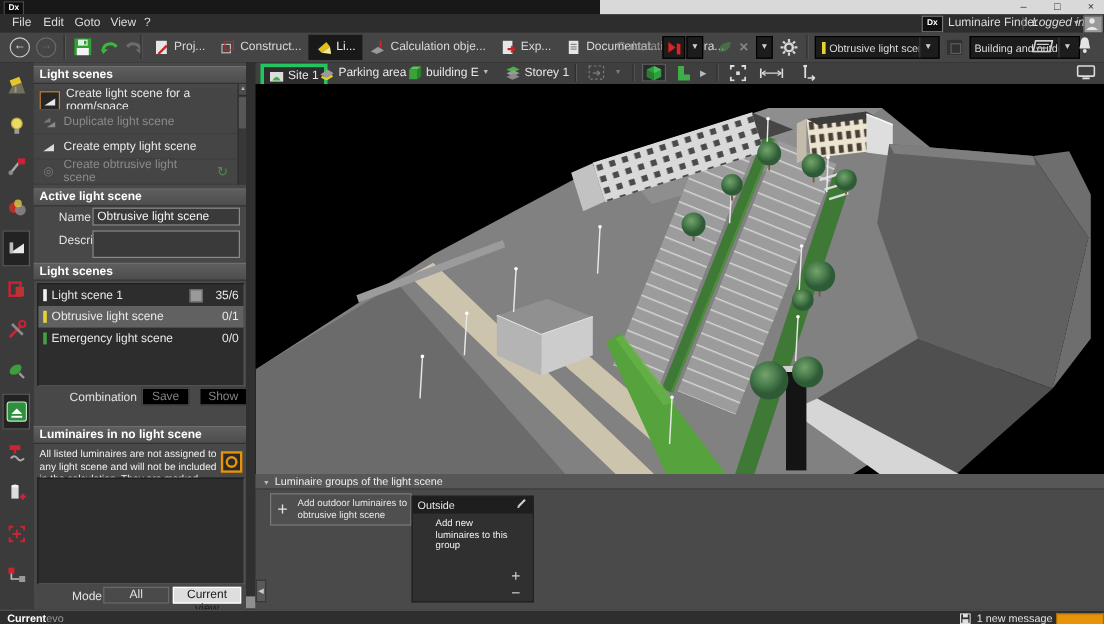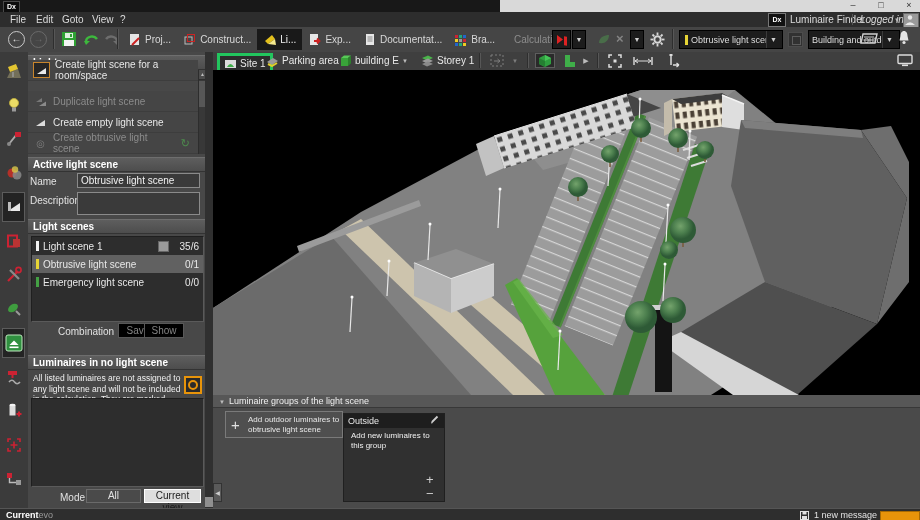--- a/index.html
+++ b/index.html
@@ -36,21 +36,21 @@
   .tool.sel{background:#232323;border:1px solid #5c5c5c;}
   
   .panel{position:absolute;top:52px;left:28px;width:177px;height:456px;background:#484848;}
   .phdr{position:absolute;left:0;width:177px;height:15px;background:linear-gradient(#5e5e5e,#4d4d4d);
         border-top:1px solid #6e6e6e;border-bottom:1px solid #333;box-sizing:border-box;
         color:#fff;font-weight:bold;font-size:10px;line-height:13px;padding-left:5px;}
   .actrow{position:absolute;left:0;width:170px;height:21px;background:#454545;border-bottom:1px solid #3d3d3d;
           display:flex;align-items:center;gap:5px;padding-left:5px;box-sizing:border-box;font-size:10px;color:#e8e8e8;}
   .actrow.dis{color:#8b8b8b;}
   .scroll{position:absolute;left:170px;width:7px;background:#383838;border-left:1px solid #2d2d2d;}
-  .flabel{position:absolute;left:2px;font-size:10px;color:#e2e2e2;}
+  .flabel{position:absolute;left:21px;font-size:10px;color:#e2e2e2;}
   .field{position:absolute;background:#3a3a3a;border:1px solid #8a8a8a;color:#f2f2f2;font-size:10px;
          font-family:"Liberation Sans",sans-serif;padding:0 3px;box-sizing:border-box;}
   .listbox{position:absolute;left:3px;width:171px;background:#2d2d2d;border:1px solid #1f1f1f;border-bottom-color:#5a5a5a;border-right-color:#5a5a5a;}
   .lrow{position:relative;height:18px;display:flex;align-items:center;gap:4px;padding:0 4px;font-size:10px;color:#e8e8e8;}
   .lrow.sel{background:#616161;}
   .chip{width:3px;height:10px;flex:none;}
   .count{margin-left:auto;font-size:10px;}
   .btn{position:absolute;background:#4a4a4a;border:1px solid #6a6a6a;color:#e3e3e3;font-size:10px;
        text-align:center;box-sizing:border-box;}
   .btn.dis{color:#848484;border-color:#585858;background:#000000;}
@@ -158,20 +158,29 @@
             <svg width="13" height="13" viewBox="0 0 13 13">
               <path d="M2 8 L9 2 L12 6 L5 11 Z" fill="#e3c01c"></path>
               <path d="M5 11 L12 6 L13 12 Z" fill="#f5e98f"></path>
             </svg>
           </span>
         <span>Li...</span>
       </div>
       <div class="tab">
         <span>
             <svg width="13" height="13" viewBox="0 0 13 13">
+              <path d="M1 10 L7 6 L12 9 L6 12 Z" fill="#9a9a9a"></path>
+              <line x1="9" y1="1" x2="9" y2="7" stroke="#c22" stroke-width="2"></line>
+            </svg>
+          </span>
+        <span>Calculation obje...</span>
+      </div>
+      <div class="tab">
+        <span>
+            <svg width="13" height="13" viewBox="0 0 13 13">
               <rect x="2" y="1" width="8" height="11" fill="#e6e6e6"></rect>
               <path d="M6 8 h5 M9 5.5 l2.5 2.5 L9 10.5" stroke="#c22" stroke-width="1.8" fill="none"></path>
             </svg>
           </span>
         <span>Exp...</span>
       </div>
       <div class="tab">
         <span>
             <svg width="13" height="13" viewBox="0 0 13 13">
               <rect x="3" y="1" width="8" height="11" fill="#e6e6e6"></rect>
@@ -349,21 +358,21 @@
           <rect x="2" y="3" width="5" height="5" fill="#c23"></rect>
           <rect x="11" y="10" width="5" height="5" fill="#9a9a9a"></rect>
           <path d="M4.5 8 V12.5 H11" stroke="#bbb" fill="none" stroke-width="1.4"></path>
         </svg>
     </div>
   </div>
 
   <div class="panel">
     <div class="phdr" style="top:3px;">Light scenes</div>
 
-    <div class="actrow" style="top:8px;">
+    <div class="actrow" style="top:22px;">
       <span style="width:15px;height:14px;background:#262626;border:1px solid #c8852c;flex:none;display:flex;align-items:center;justify-content:center;">
         <svg width="11" height="10" viewBox="0 0 11 10">
             <path d="M1 9 L10 3 L10 9 Z" fill="#e8e8e8"></path>
           </svg>
       </span>
       <span>Create light scene for a room/space</span>
     </div>
     <div class="actrow dis" style="top:39px;">
       <span style="width:15px;height:14px;flex:none;display:flex;align-items:center;justify-content:center;">
         <svg width="12" height="11" viewBox="0 0 12 11">
@@ -411,21 +420,21 @@
         <span class="count">0/1</span>
       </div>
       <div class="lrow">
         <span class="chip" style="background:#44a044;"></span>
         <span>Emergency light scene</span>
         <span class="count">0/0</span>
       </div>
     </div>
     <div class="flabel" style="left:30px;top:274px;">Combination</div>
     <div class="btn dis" style="left:90px;top:271px;width:40px;height:15px;line-height:13px;">Save</div>
-    <div class="btn dis" style="left:116px;top:271px;width:40px;height:15px;line-height:13px;">Show</div>
+    <div class="btn dis" style="left:138px;top:271px;width:40px;height:15px;line-height:13px;">Show</div>
 
     <div class="phdr" style="top:303px;">Luminaires in no light scene</div>
     <div class="abs" style="left:5px;top:321px;width:148px;font-size:8.5px;line-height:1.25;color:#f0f0f0;">All listed luminaires are not assigned to any light scene and will not be included in the calculation. They are marked with this symbol in the CAD.</div>
     <div class="abs" style="left:156px;top:324px;width:14px;height:14px;border:2px solid #e8940a;background:#2a2a2a;display:flex;align-items:center;justify-content:center;">
       <div style="width:6px;height:6px;border:2px solid #e8940a;border-radius:50%;"></div>
     </div>
     <div class="listbox" style="top:346px;height:87px;"></div>
     <div class="flabel" style="left:32px;top:440px;">Mode</div>
     <div class="btn" style="left:58px;top:437px;width:55px;height:14px;line-height:12px;">All</div>
     <div class="btn lit" style="left:116px;top:437px;width:57px;height:14px;line-height:12px;">Current view</div>
@@ -676,21 +685,21 @@
     <div class="gcard">
       <div class="gcardhdr">
         <span>Outside</span>
         <span style="margin-left:auto;">
           <svg width="10" height="10" viewBox="0 0 10 10">
               <line x1="2" y1="8" x2="7.5" y2="2.5" stroke="#cfcfcf" stroke-width="1.8"></line>
               <polygon points="1,9.5 1.6,7.4 3.1,8.9" fill="#cfcfcf"></polygon>
             </svg>
         </span>
       </div>
-      <div style="padding:3px 7px;font-size:8px;color:#f0f0f0;line-height:1.2;">Add new luminaires to this group</div>
+      <div style="padding:3px 19px;font-size:8px;color:#f0f0f0;line-height:1.2;">Add new luminaires to this group</div>
       <div style="position:absolute;left:82px;top:58px;font-size:13px;color:#cfcfcf;">+</div>
       <div style="position:absolute;left:82px;top:72px;font-size:13px;color:#cfcfcf;">−</div>
     </div>
     <div style="position:absolute;left:0;top:88px;width:9px;height:19px;background:#5a5a5a;border:1px solid #333;color:#ccc;font-size:6px;line-height:18px;text-align:center;box-sizing:border-box;">◀</div>
   </div>
 
   <div class="statusbar">
     <div class="abs" style="left:6px;top:1px;font-size:9px;">
       <span style="color:#fff;font-weight:bold;">Current</span><span style="color:#9a9a9a;">evo</span>
     </div>

